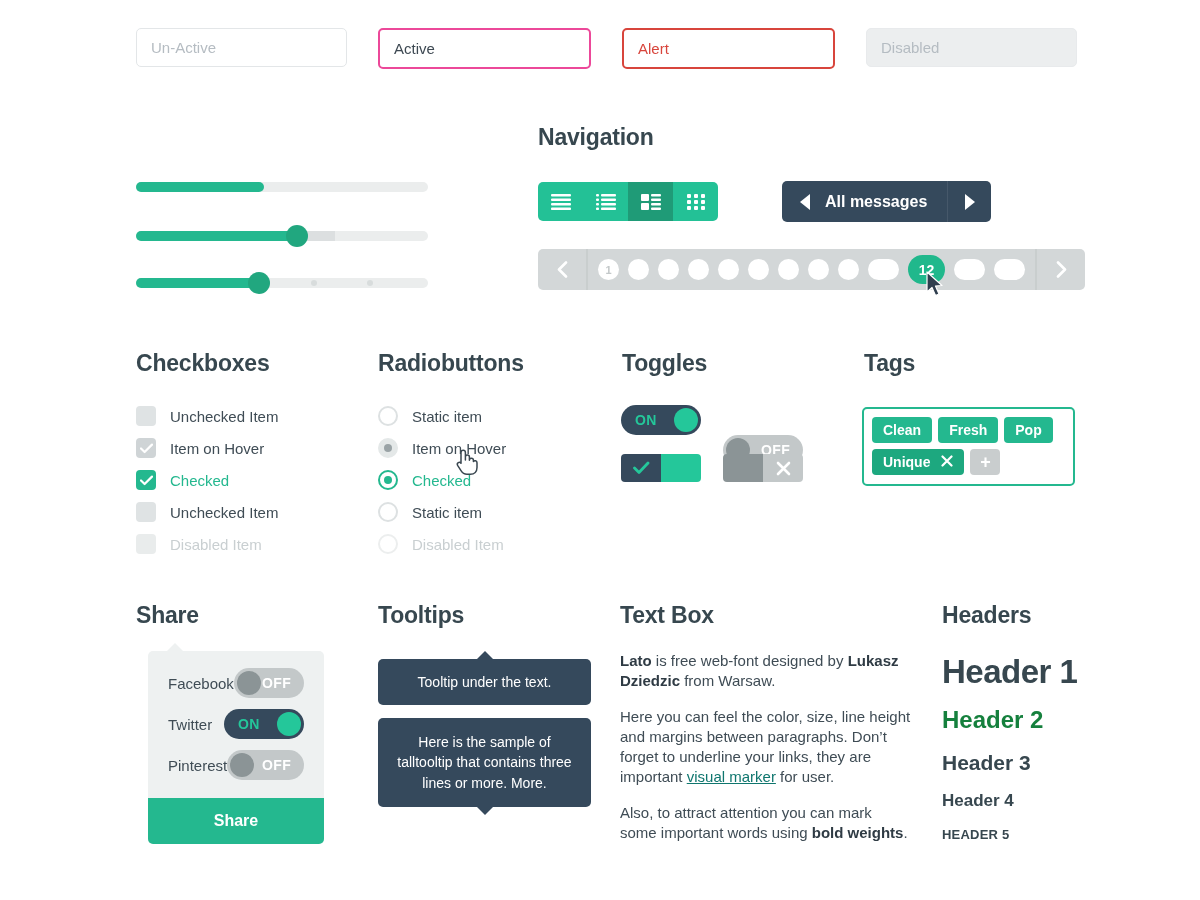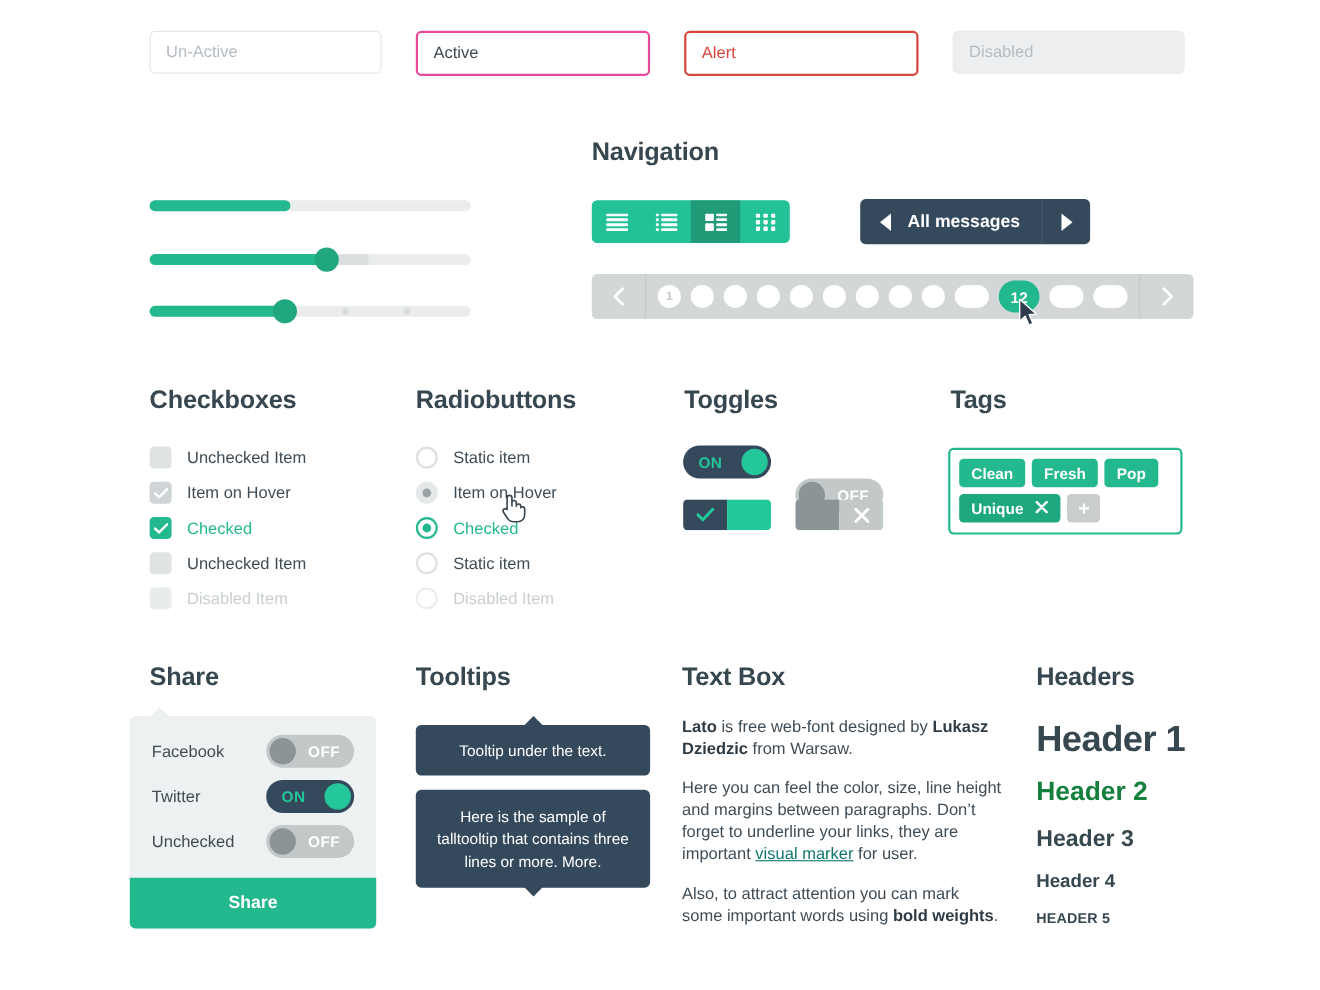--- a/index.html
+++ b/index.html
@@ -152,21 +152,21 @@
   }
   .tag.hover { background:#1da87f; }
   .tag-add {
     background:#c9cdce; color:#ffffff; border-radius:4px;
     width:30px; height:26px; display:flex; align-items:center; justify-content:center;
     font-size:18px; font-weight:bold;
   }
 
   
   .share-card {
-    position:absolute; left:118px; top:651px; width:224px;
+    position:absolute; left:148px; top:651px; width:176px;
     background:#eef1f1; border-radius:5px; overflow:visible;
   }
   .share-notch {
     position:absolute; left:18px; top:-8px; width:0;height:0;
     border-left:9px solid transparent; border-right:9px solid transparent;
     border-bottom:9px solid #eef1f1;
   }
   .share-rows { padding:17px 20px 18px 20px; display:flex; flex-direction:column; gap:11px; }
   .share-row { display:flex; align-items:center; justify-content:space-between; }
   .share-row .name { font-size:15px; color:#3f4c55; }
@@ -464,21 +464,21 @@
           </div>
         </div>
         <div class="share-row">
           <span class="name">Twitter</span>
           <div class="tgl on" style="width: 80px;">
             <span>ON</span>
             <span class="knob-c"></span>
           </div>
         </div>
         <div class="share-row">
-          <span class="name">Unchecked</span>
+          <span class="name">Pinterest</span>
           <div class="tgl off" style="width: 80px;">
             <span>OFF</span>
             <span class="knob-c"></span>
           </div>
         </div>
       </div>
     <div class="share-btn">Share</div>
   </div>
 
   <div class="sec-title abs" style="left:378px; top:602px;">Tooltips</div>

